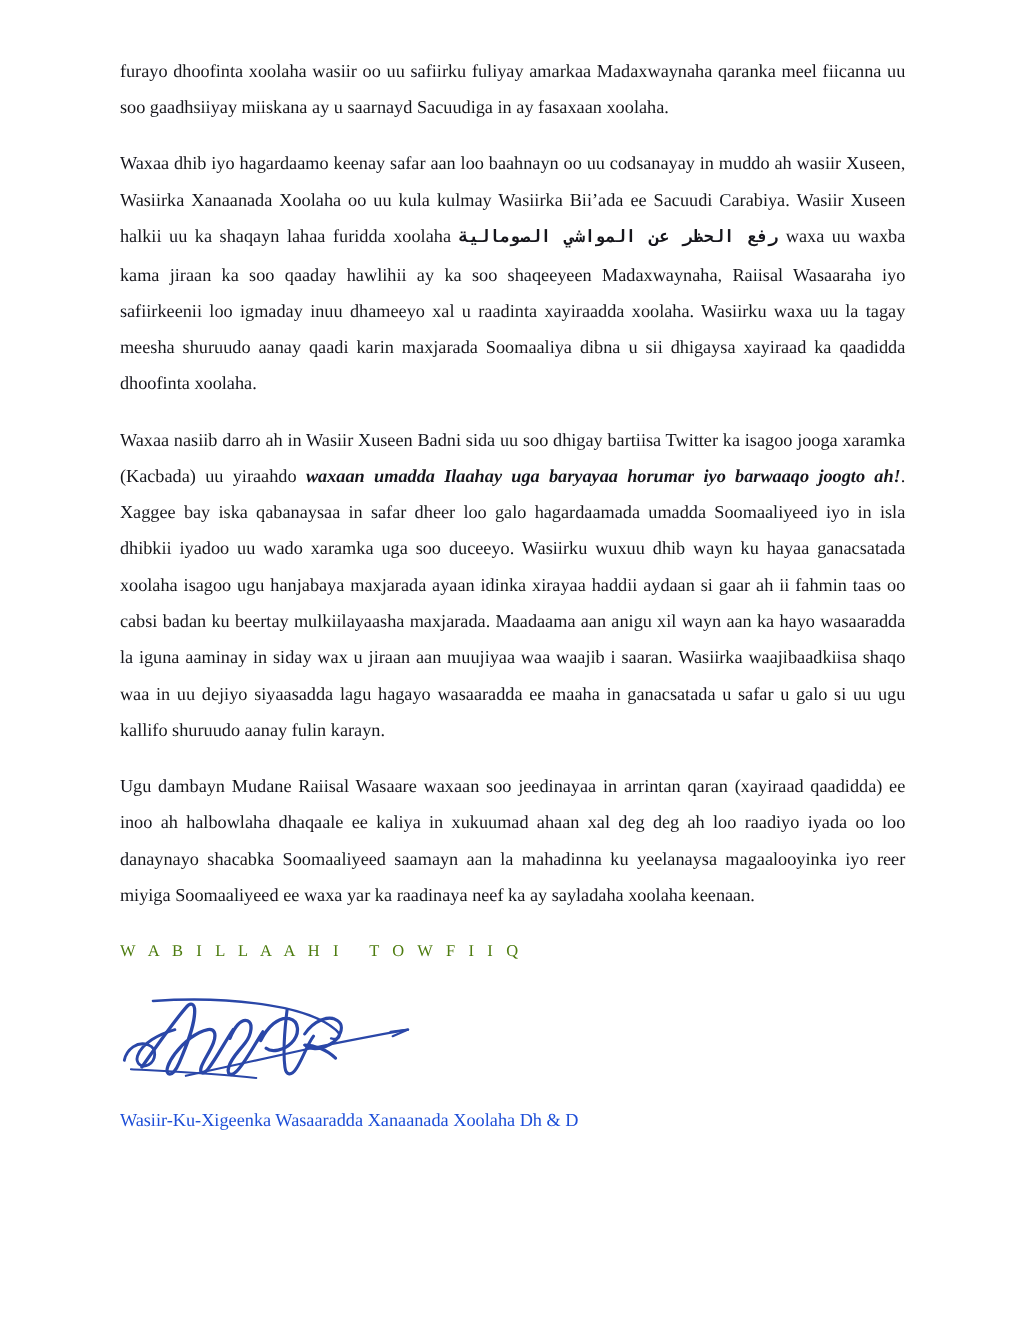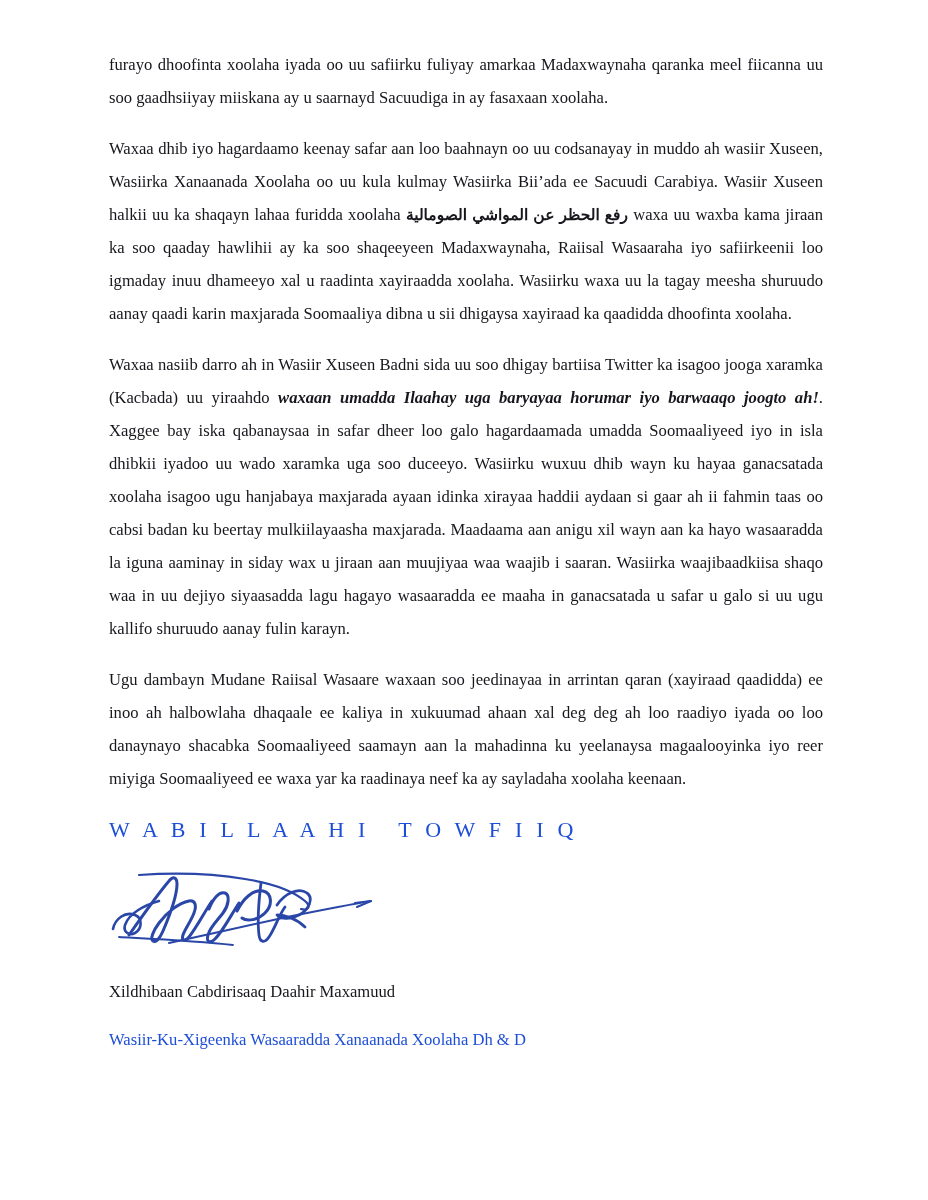--- a/index.html
+++ b/index.html
@@ -27,32 +27,32 @@
     font-size: 16.6px;
     line-height: 33px;
     text-align: justify;
     text-justify: inter-word;
     color: #16161c;
     -webkit-font-smoothing: antialiased;
   }
   p.para:last-of-type { margin-bottom: 0; }
   .b { font-weight: bold; font-style: italic; }
   .arabic {
-    font-family: Liberation Serif, serif;
+    font-family: Liberation Mono, monospace;
     font-weight: bold;
     font-size: 15.5px;
     direction: rtl;
     unicode-bidi: embed;
   }
   .closing-line {
     margin: 20px 0 0 0;
-    font-size: 22px;
+    font-size: 15px;
     letter-spacing: 4.2px;
     line-height: 30px;
-    color: #1d4ed8;
+    color: #4d7c0f;
     white-space: pre;
   }
   .sig-wrap {
     position: relative;
     margin-top: 20px;
     width: 300px;
     height: 86px;
   }
   .sig-wrap svg { display: block; }
   .sig-name {
@@ -67,21 +67,21 @@
     line-height: 30px;
     color: #1d4ed8;
   }
 </style>
 </head>
 <body>
 
 <div class="page">
   <div class="content">
 
-    <p class="para">furayo dhoofinta xoolaha iyada oo uu safiirku fuliyay amarkaa Madaxwaynaha qaranka  meel fiicanna uu soo gaadhsiiyay miiskana ay u saarnayd Sacuudiga in ay fasaxaan xoolaha.</p>
+    <p class="para">furayo dhoofinta xoolaha wasiir oo uu safiirku fuliyay amarkaa Madaxwaynaha qaranka  meel fiicanna uu soo gaadhsiiyay miiskana ay u saarnayd Sacuudiga in ay fasaxaan xoolaha.</p>
 
     <p class="para"><span>Waxaa dhib iyo hagardaamo keenay safar aan loo baahnayn oo uu codsanayay in muddo ah wasiir Xuseen, Wasiirka Xanaanada Xoolaha oo uu kula kulmay Wasiirka Bii’ada  ee Sacuudi Carabiya. Wasiir Xuseen halkii uu ka shaqayn lahaa furidda xoolaha </span><span class="arabic">رفع الحظر عن المواشي الصومالية</span><span> waxa uu waxba kama jiraan ka soo qaaday hawlihii ay ka soo shaqeeyeen Madaxwaynaha, Raiisal Wasaaraha iyo safiirkeenii loo igmaday inuu dhameeyo xal u raadinta xayiraadda xoolaha. Wasiirku waxa uu la tagay meesha shuruudo aanay qaadi karin maxjarada Soomaaliya dibna u sii dhigaysa xayiraad ka qaadidda dhoofinta xoolaha.</span></p>
 
     <p class="para"><span>Waxaa nasiib darro ah in Wasiir Xuseen Badni sida uu soo dhigay bartiisa Twitter ka isagoo jooga xaramka (Kacbada) uu yiraahdo </span><span class="b">waxaan umadda Ilaahay uga baryayaa horumar iyo barwaaqo joogto ah!</span><span>. Xaggee bay iska qabanaysaa in safar dheer loo galo hagardaamada umadda Soomaaliyeed iyo in isla dhibkii iyadoo uu wado xaramka uga soo duceeyo. Wasiirku wuxuu dhib wayn ku hayaa ganacsatada xoolaha isagoo ugu hanjabaya maxjarada ayaan idinka xirayaa haddii aydaan si gaar ah ii fahmin taas oo cabsi badan ku beertay mulkiilayaasha maxjarada. Maadaama aan anigu xil wayn aan ka hayo wasaaradda la iguna aaminay in siday wax u jiraan aan muujiyaa waa waajib i saaran. Wasiirka waajibaadkiisa shaqo waa in uu dejiyo siyaasadda lagu hagayo wasaaradda ee maaha in ganacsatada u safar u galo si uu ugu kallifo shuruudo aanay fulin karayn.</span></p>
 
     <p class="para">Ugu dambayn Mudane Raiisal Wasaare waxaan soo jeedinayaa in arrintan qaran (xayiraad qaadidda) ee inoo ah halbowlaha dhaqaale ee kaliya in xukuumad ahaan xal deg deg ah loo raadiyo iyada oo loo danaynayo shacabka Soomaaliyeed saamayn aan la mahadinna ku yeelanaysa magaalooyinka iyo reer miyiga Soomaaliyeed ee waxa yar ka raadinaya neef ka ay sayladaha xoolaha keenaan.</p>
 
     <p class="closing-line">W A B I L L A A H I   T O W F I I Q</p>
 
     <div class="sig-wrap">
@@ -98,18 +98,17 @@
           <path d="M168 40 C176 28, 190 22, 198 28 C205 33, 200 45, 190 50 C181 55, 172 54, 168 50
                    C176 50, 188 54, 196 62" stroke-width="2.8"></path>
           <path d="M30 10 C60 8, 100 8, 136 14 C162 18, 184 26, 196 36 C202 41, 200 46, 192 44" stroke-width="2.2"></path>
           <path d="M60 78 C98 70, 140 60, 178 52 C208 46, 238 40, 262 36" stroke-width="2"></path>
           <path d="M246 38 L262 36 L248 42" stroke-width="2"></path>
           <path d="M10 72 C46 74, 88 76, 124 80" stroke-width="1.8"></path>
         </g>
       </svg>
     </div>
 
-    <p class="sig-name">Xildhibaan Cabdirisaaq Daahir Maxamuud</p>
 
     <p class="sig-title">Wasiir-Ku-Xigeenka Wasaaradda Xanaanada Xoolaha Dh &amp; D</p>
 
   </div>
 </div>
 
 </body></html>

